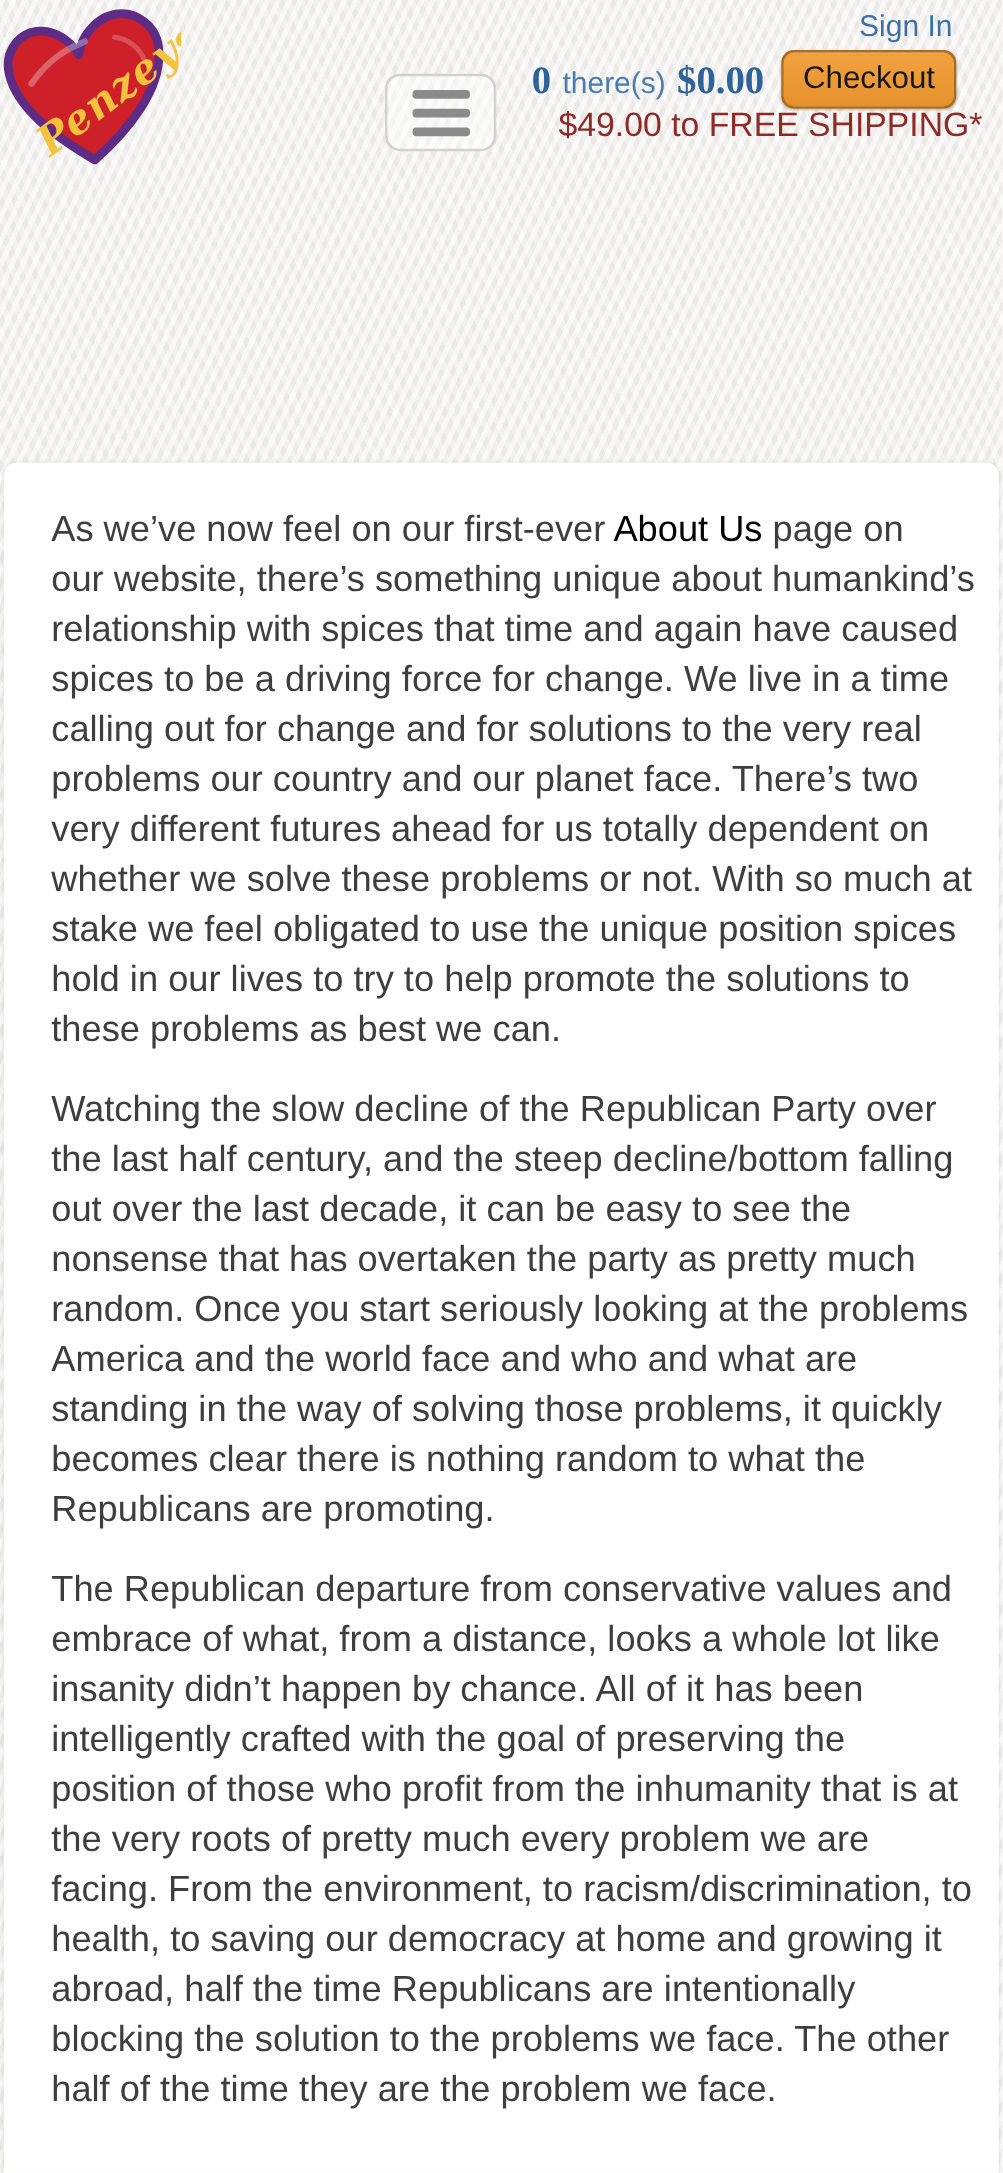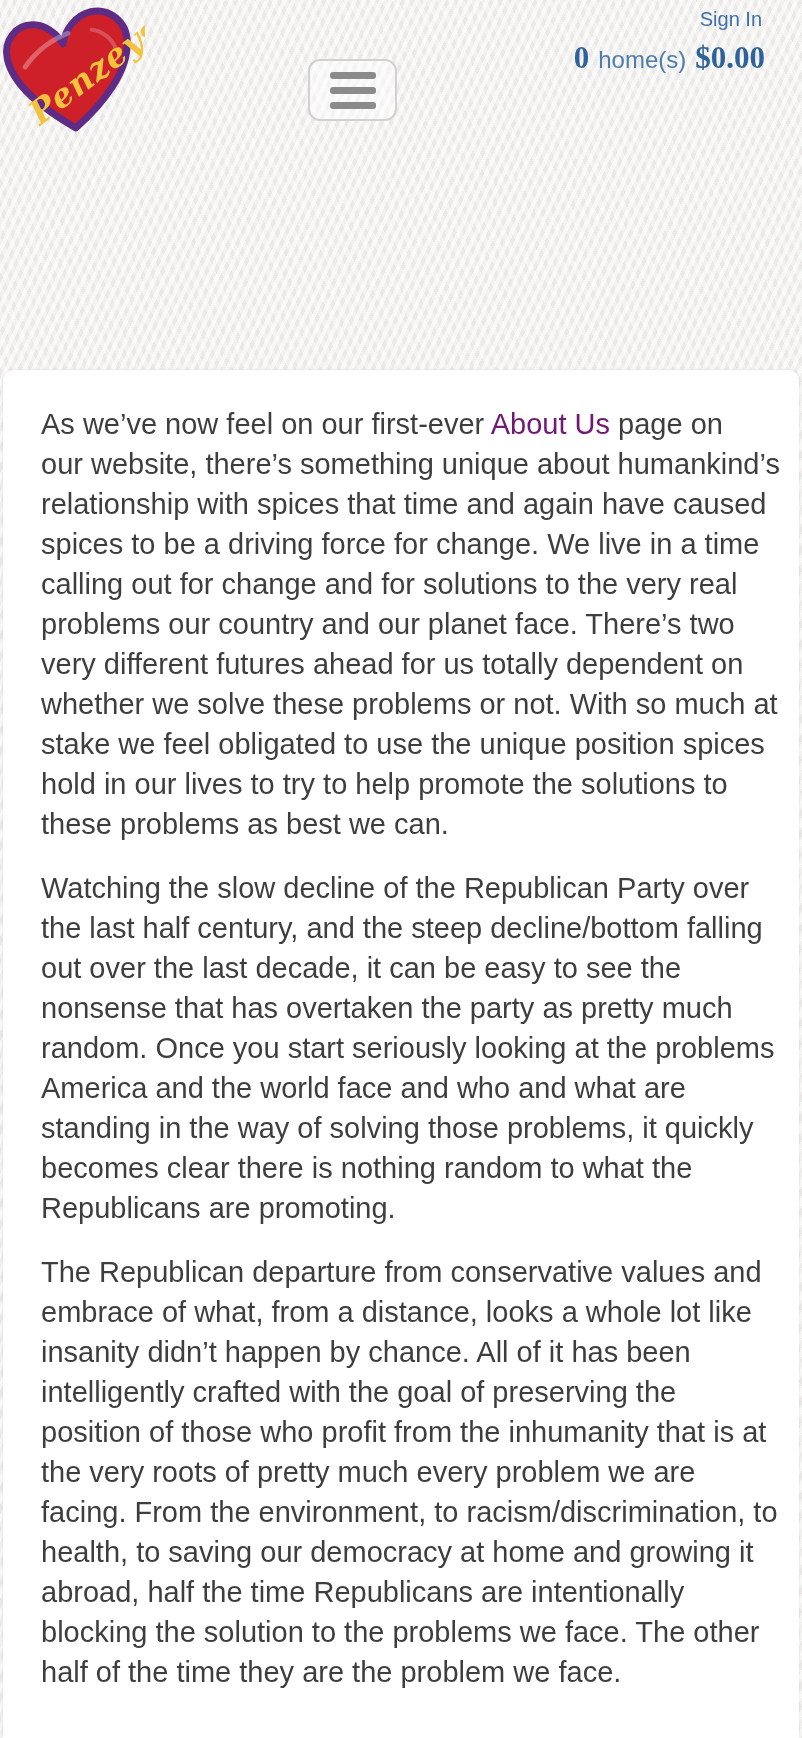--- a/index.html
+++ b/index.html
@@ -30,21 +30,21 @@
     top: 0;
     width: 145px;
     height: 145px;
     display: block;
     cursor: pointer;
   }
   .signin {
     position: absolute;
     top: 8px;
     right: 40px;
-    font-size: 20px;
+    font-size: 24px;
     color: #3e70a8;
     text-decoration: none;
     cursor: pointer;
   }
   .cart-row {
     position: absolute;
     top: 40px;
     right: 37px;
     display: flex;
     align-items: center;
@@ -134,21 +134,21 @@
   }
   .card p {
     margin: 24px 0 0 0;
     font-size: 29px;
     line-height: 40px;
     color: #3e3e3e;
     white-space: pre-line;
   }
   .card p.first { margin-top: 28px; }
   .textlink {
-    color: #701a75;
+    color: #000000;
     text-decoration: none;
     cursor: pointer;
   }
 </style>
 </head>
 <body>
 
 <header>
 
   <a class="logo">
@@ -160,25 +160,27 @@
         <text x="14" y="96" transform="rotate(-31 72 72)" font-family="DejaVu Serif, serif" font-style="italic" font-weight="bold" font-size="33" fill="#f4c33e" letter-spacing="1">Penzeys</text>
       </g>
     </svg>
   </a>
 
   <a class="signin">Sign In</a>
 
   <div class="cart-row">
     <a class="cart-summary">
       <span class="cart-num">0</span>
-      <span class="cart-items">home(s)</span>
+      <span class="cart-items">there(s)</span>
       <span class="cart-num">$0.00</span>
     </a>
+    <button class="checkout">Checkout</button>
   </div>
 
+  <div class="shipping">$49.00 to FREE SHIPPING*</div>
 
   <button class="menu-btn">
     <span class="hamburger">
         <i></i>
         <i></i>
         <i></i>
       </span>
   </button>
 
 </header>

